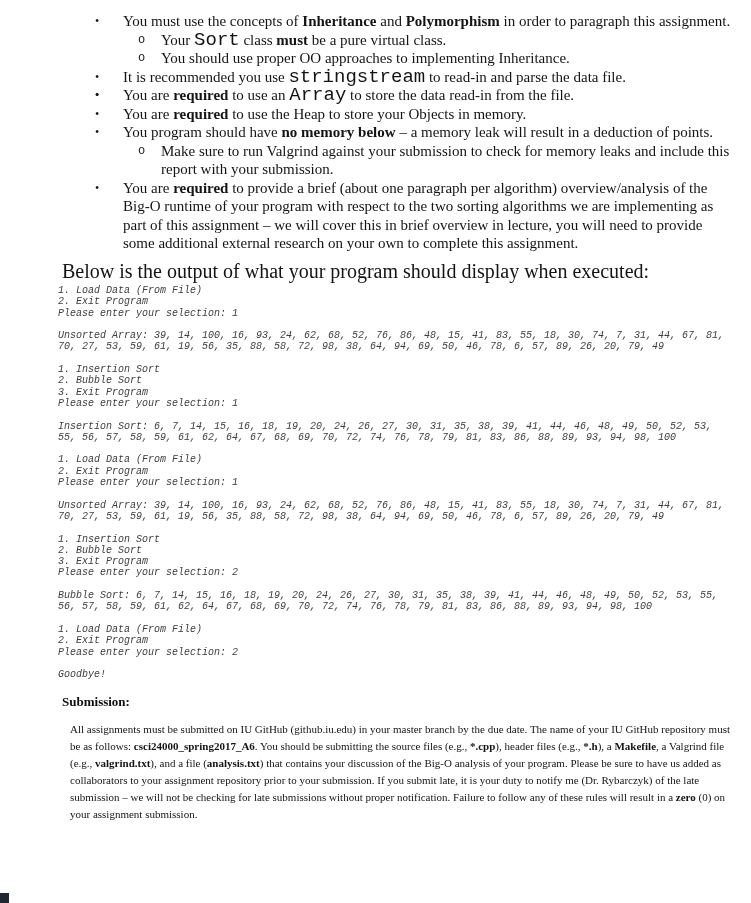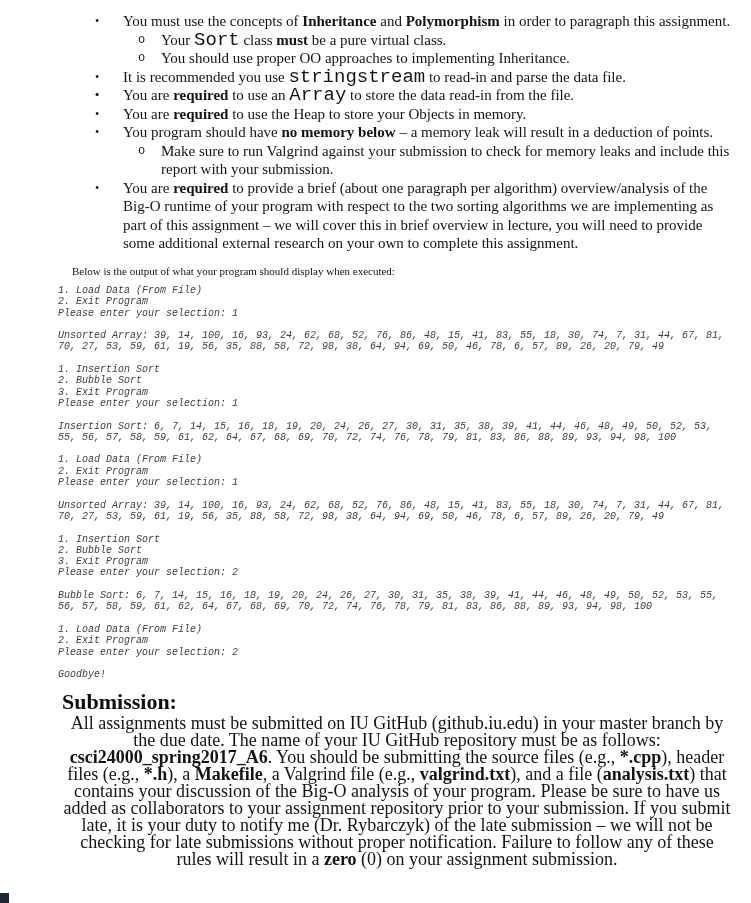--- a/index.html
+++ b/index.html
@@ -14,30 +14,30 @@
   .li{position:relative;font-size:15px;line-height:18.5px;}
   .li .glyph{position:absolute;top:0;}
   .li.l1{padding-left:61px;}
   .li.l1 .glyph{left:33px;font-size:12px;}
   .li.l2{padding-left:99px;}
   .li.l2 .glyph{left:76px;font-family:"Liberation Mono","DejaVu Sans Mono",monospace;font-size:12px;}
   .b{font-weight:bold;}
   .u{}
   .m{font-family:"Liberation Mono","DejaVu Sans Mono",monospace;font-size:19px;}
   
-  .intro{font-size:11px;line-height:18.5px;margin:9px 0 0 10px;width:670px;}
+  .intro{font-size:20px;line-height:18.5px;margin:9px 0 0 0;width:670px;}
   
   pre.console{
     font-family:"Liberation Mono","DejaVu Sans Mono",monospace;
     font-size:10px;line-height:11.3px;color:#3d3d3d;
     margin:5px 0 0 -4px;white-space:pre;
   }
   
-  h2.submission{font-size:22px;line-height:22px;margin:11px 0 2px 0;font-weight:bold;color:#0d0d0d;}
-  p.subpara{font-size:18px;line-height:17px;margin:0;width:670px;text-align:center;}
+  h2.submission{font-size:13px;line-height:22px;margin:11px 0 2px 0;font-weight:bold;color:#0d0d0d;}
+  p.subpara{font-size:11px;line-height:17px;margin:8px;width:670px;}
   
   .corner{position:absolute;left:0;bottom:0;width:9px;height:10px;}
 </style>
 </head>
 <body style="background: rgb(255, 255, 255); color: rgb(20, 20, 20);">
 
 <div class="page">
 
   <div class="req-list" id="req-list">
       <div class="li l1">

